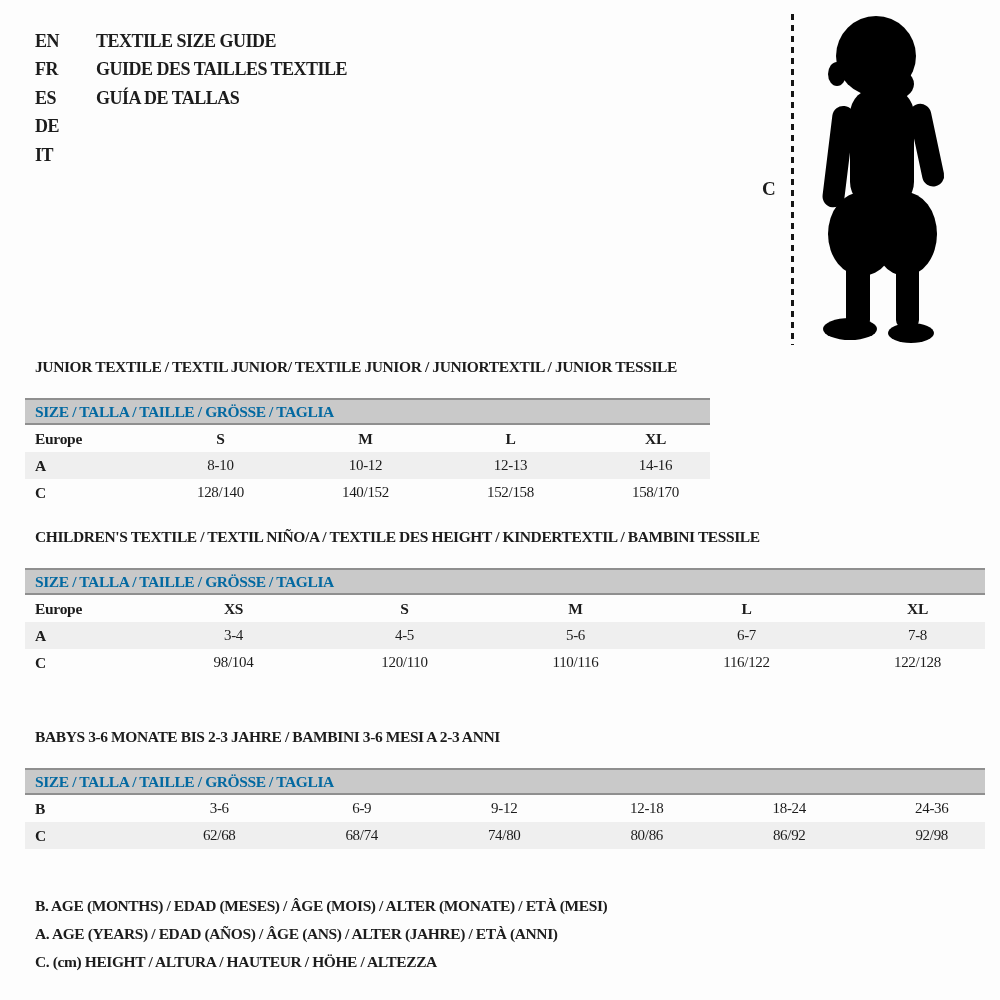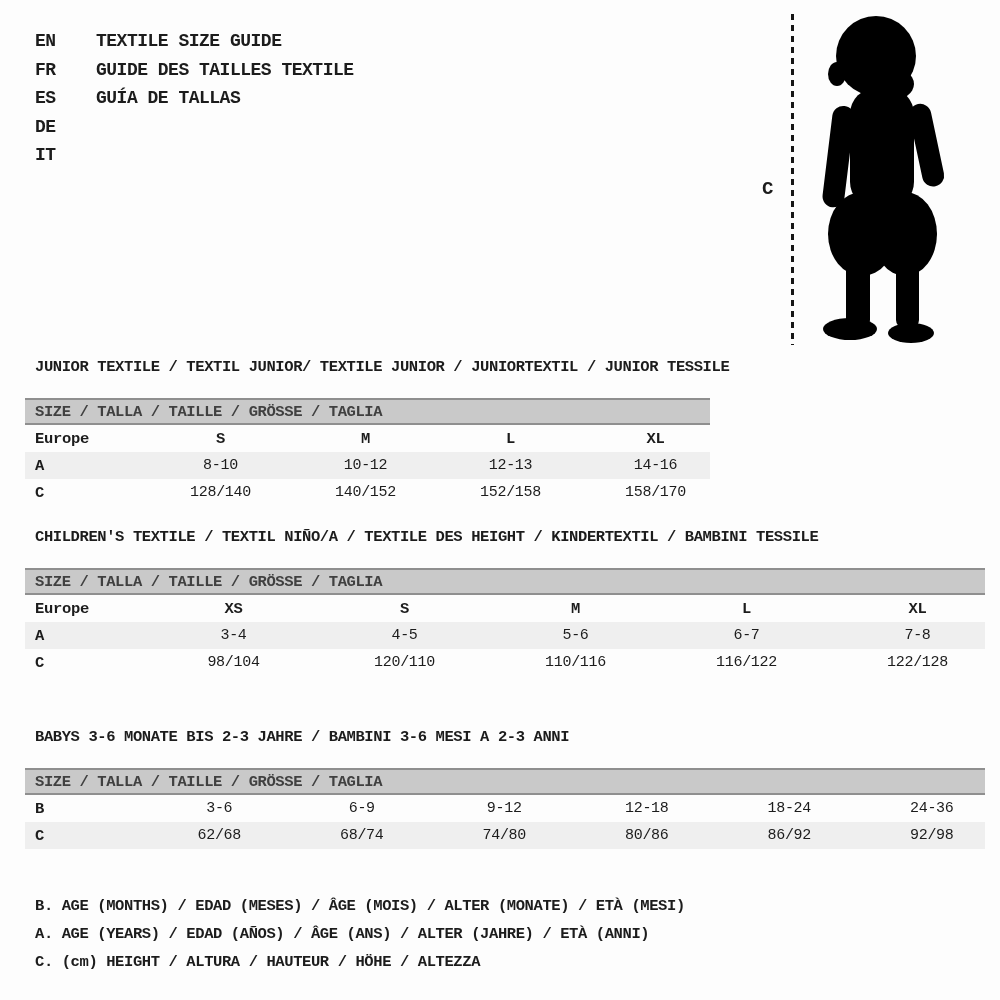--- a/index.html
+++ b/index.html
@@ -1,36 +1,36 @@
 <!DOCTYPE html>
 <html><head>
 <meta charset="utf-8">
 <style>
   html,body{margin:0;padding:0;background:#ffffff;}
   .canvas{
     position:relative;width:1000px;height:1000px;background:#fdfdfd;
-    font-family:Liberation Mono, monospace;color:#1c1c1c;overflow:hidden;
+    font-family:Liberation Serif, serif;color:#1c1c1c;overflow:hidden;
   }
   
   .langs{position:absolute;left:35px;top:27px;}
   .lang-row{display:flex;height:28.5px;align-items:center;font-weight:bold;font-size:18px;letter-spacing:-0.5px;}
   .lang-code{width:61px;}
   
   .dotline{position:absolute;left:791px;top:14px;width:3px;height:331px;
     background:repeating-linear-gradient(to bottom,#161616 0 6px,transparent 6px 11px);}
   .height-label{position:absolute;left:762px;top:178px;font-weight:bold;font-size:19px;}
   .silhouette{position:absolute;left:806px;top:6px;}
   
   .sec-title{position:absolute;left:35px;font-weight:bold;font-size:15.5px;letter-spacing:-0.4px;white-space:nowrap;}
   
   .size-table{position:absolute;left:25px;}
   .size-bar{box-sizing:border-box;height:27px;background:#c9c9c9;
     border-top:2px solid #8f8f8f;border-bottom:2px solid #8f8f8f;
     display:flex;align-items:center;padding-left:10px;
-    font-weight:bold;font-size:15.5px;letter-spacing:-0.4px;color:#404040;}
+    font-weight:bold;font-size:15.5px;letter-spacing:-0.4px;color:#0369a1;}
   .t-row{display:flex;height:27px;align-items:center;font-size:15px;letter-spacing:-0.3px;gap:36px;}
   .t-row.alt{background:#efefef;}
   .t-label{width:95px;padding-left:10px;font-weight:bold;font-size:15.5px;}
   .t-cell{flex:1;text-align:center;}
   .t-row.hdr .t-cell{font-weight:bold;font-size:15.5px;}
   
   .notes{position:absolute;left:35px;top:897px;}
   .note-line{height:28px;font-weight:bold;font-size:15.5px;letter-spacing:-0.4px;white-space:nowrap;}
 </style>
 </head>

